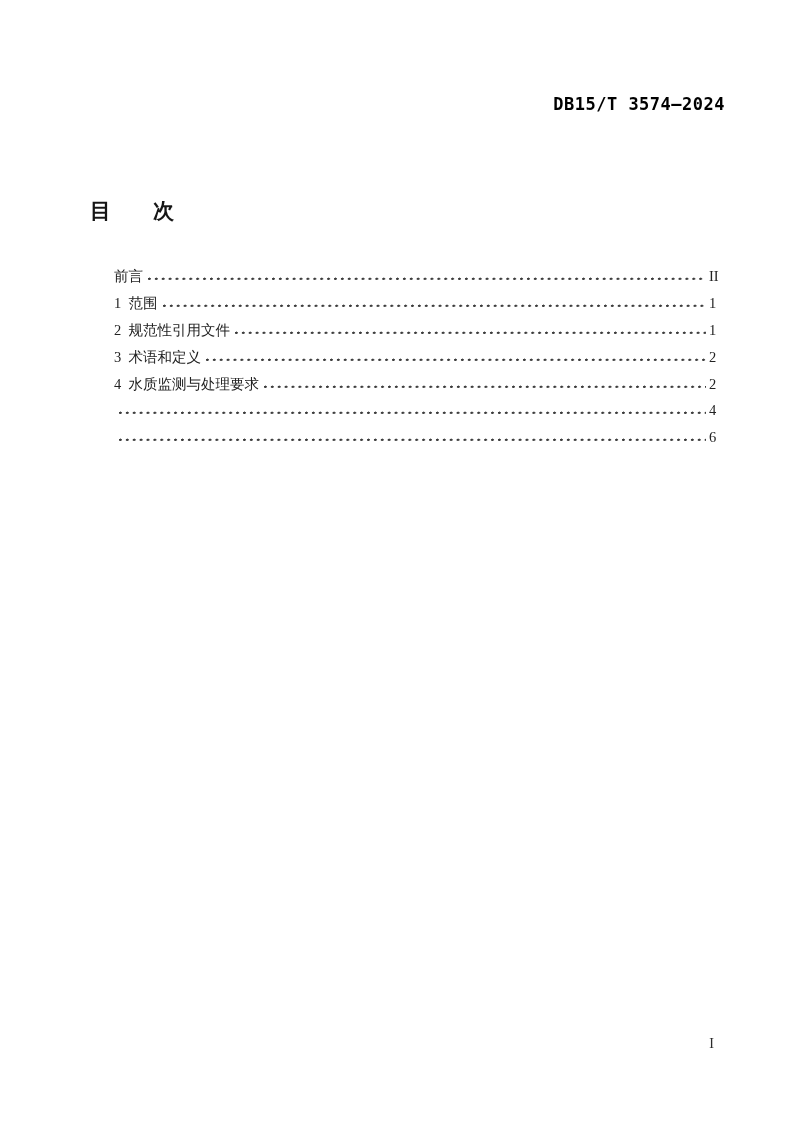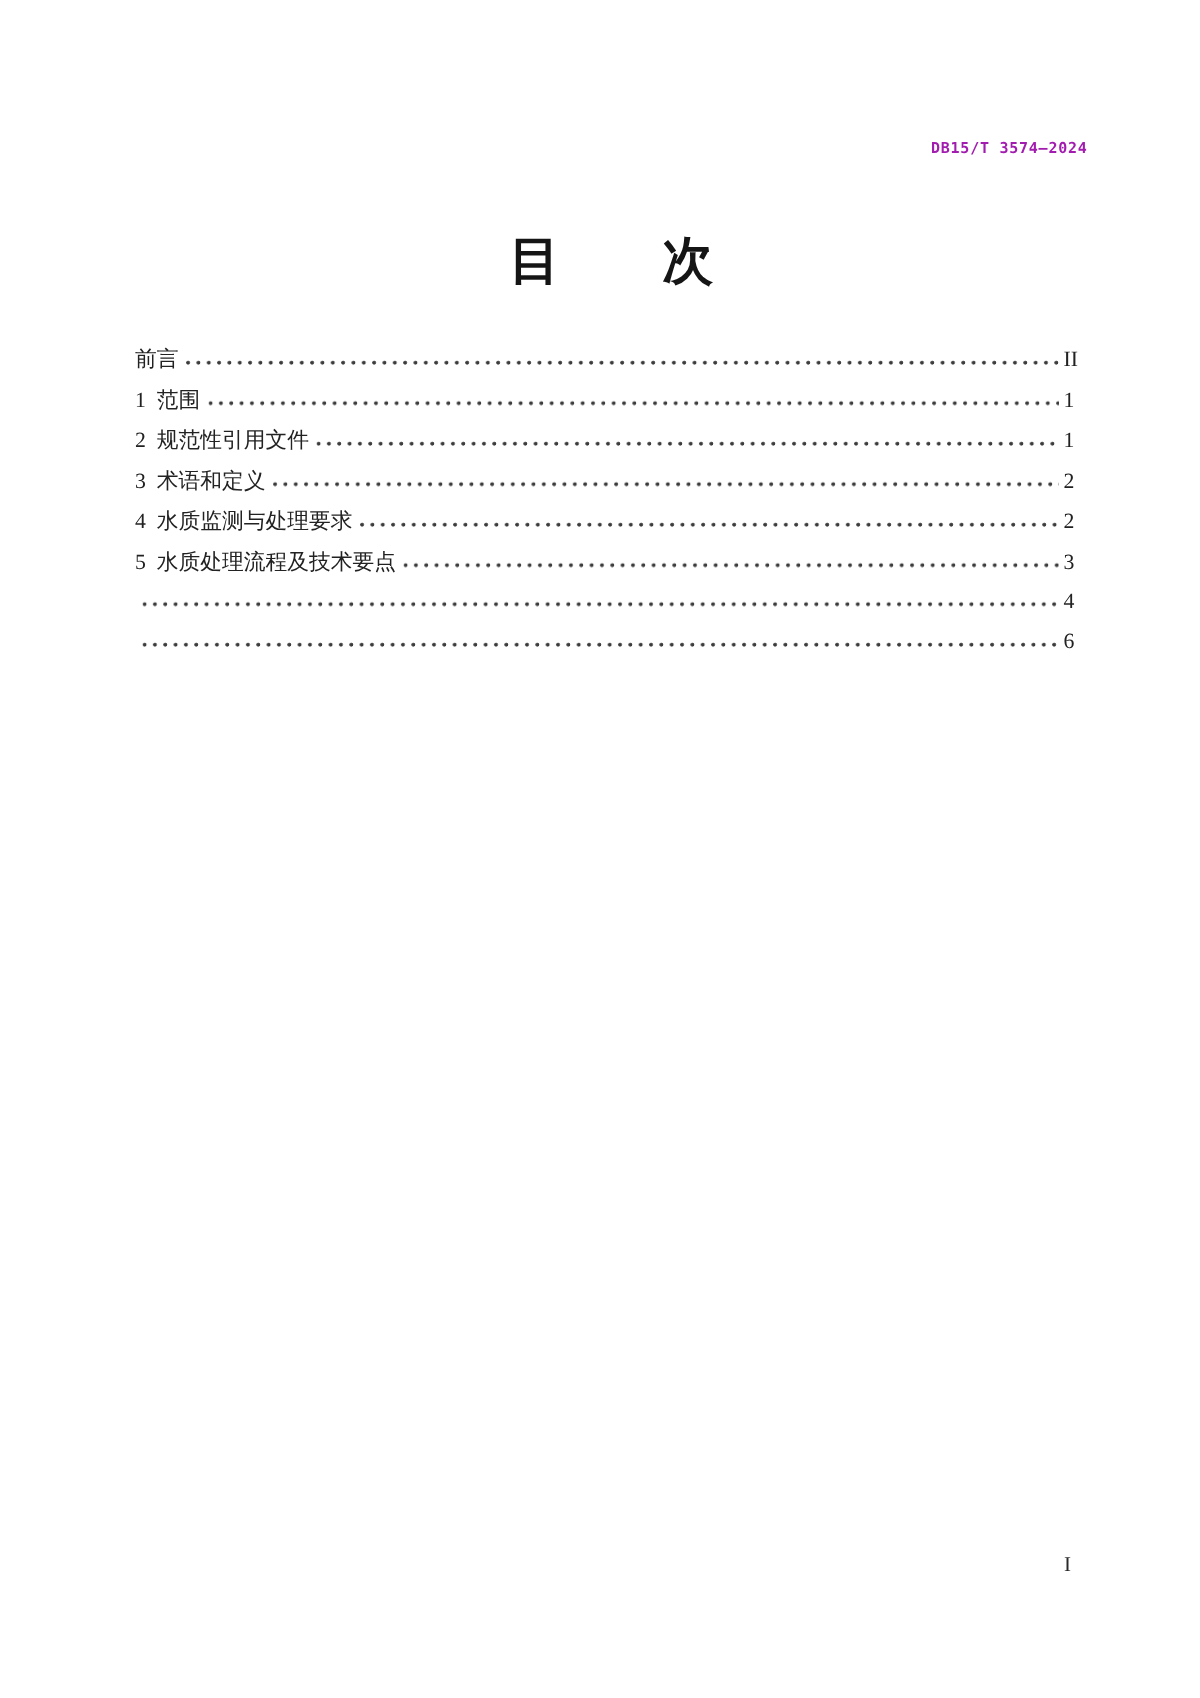--- a/index.html
+++ b/index.html
@@ -17,37 +17,37 @@
     inset: 0;
     padding: 94px 75px 0 90px;
   }
   .doc-header {
     display: flex;
     justify-content: flex-end;
   }
   .doc-code {
     font-family: "DejaVu Sans Mono", "Liberation Mono", monospace;
     font-weight: bold;
-    font-size: 10px;
+    font-size: 17px;
     letter-spacing: 0.5px;
-    color: #a21caf;
+    color: #000000;
     white-space: pre;
   }
   .doc-title {
-    margin-top: 52px;
-    text-align: center;
+    margin-top: 80px;
     font-family: "Liberation Sans", "DejaVu Sans", sans-serif;
     font-weight: bold;
-    font-size: 34px;
+    font-size: 21px;
     line-height: 34px;
     color: #151515;
     white-space: pre;
   }
   .toc {
     margin-top: 39px;
+    margin-left: 24px;
   }
   .toc-row {
     display: flex;
     align-items: baseline;
     height: 27px;
     font-size: 14.5px;
     color: #222;
   }
   .toc-label {
     white-space: pre;
@@ -113,25 +113,20 @@
       <span class="toc-leader"></span>
       <span class="toc-page">2</span>
     </div>
 
     <div class="toc-row">
       <span class="toc-label">4  水质监测与处理要求</span>
       <span class="toc-leader"></span>
       <span class="toc-page">2</span>
     </div>
 
-    <div class="toc-row">
-      <span class="toc-label">5  水质处理流程及技术要点</span>
-      <span class="toc-leader"></span>
-      <span class="toc-page">3</span>
-    </div>
 
     <div class="toc-row">
       <span class="toc-leader"></span>
       <span class="toc-page">4</span>
     </div>
 
     <div class="toc-row">
       <span class="toc-leader"></span>
       <span class="toc-page">6</span>
     </div>

